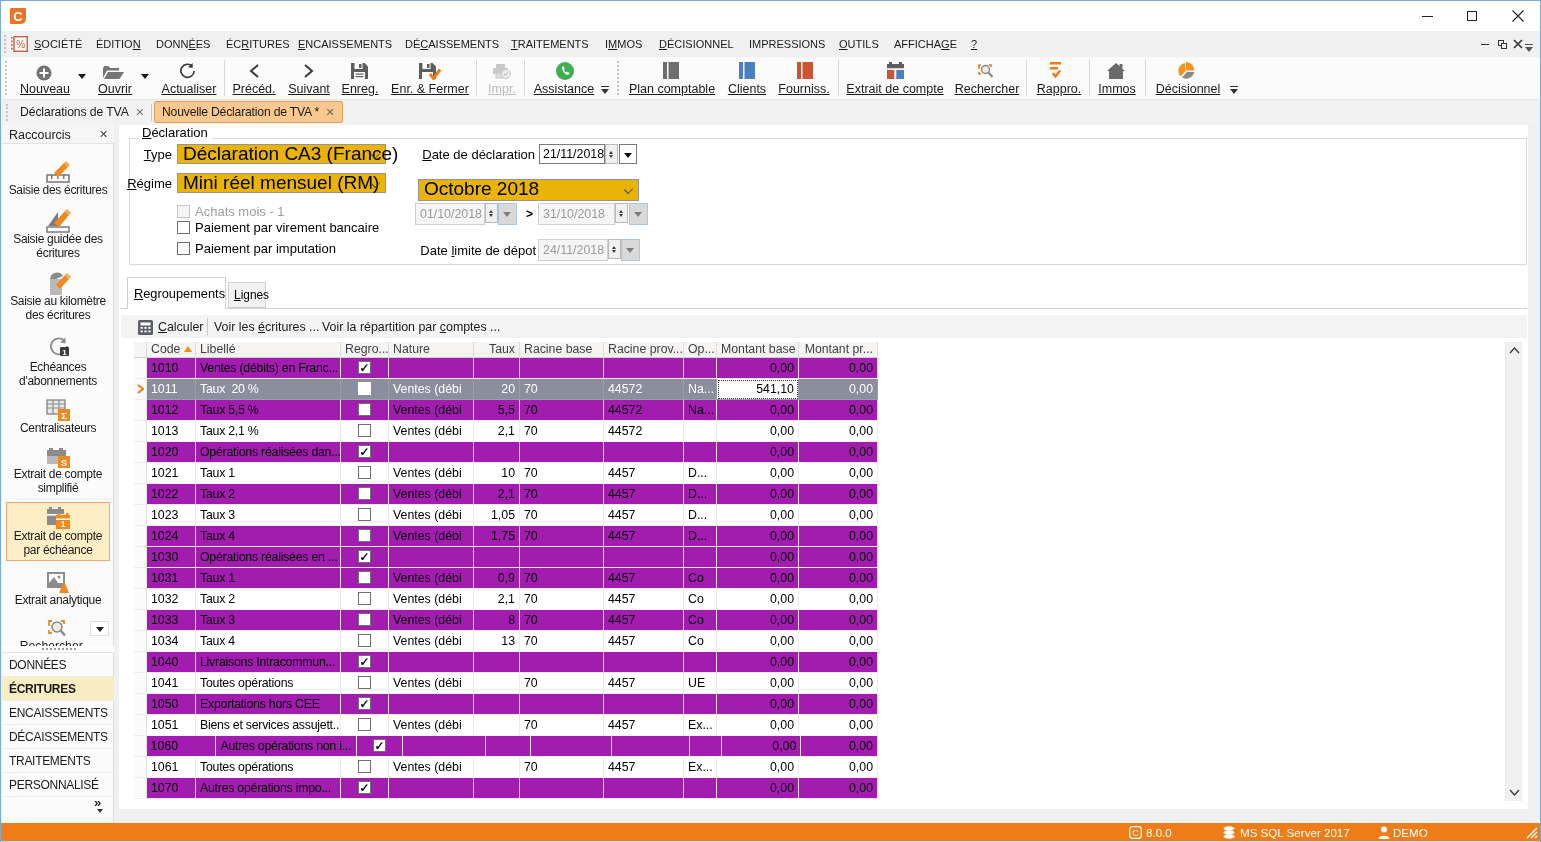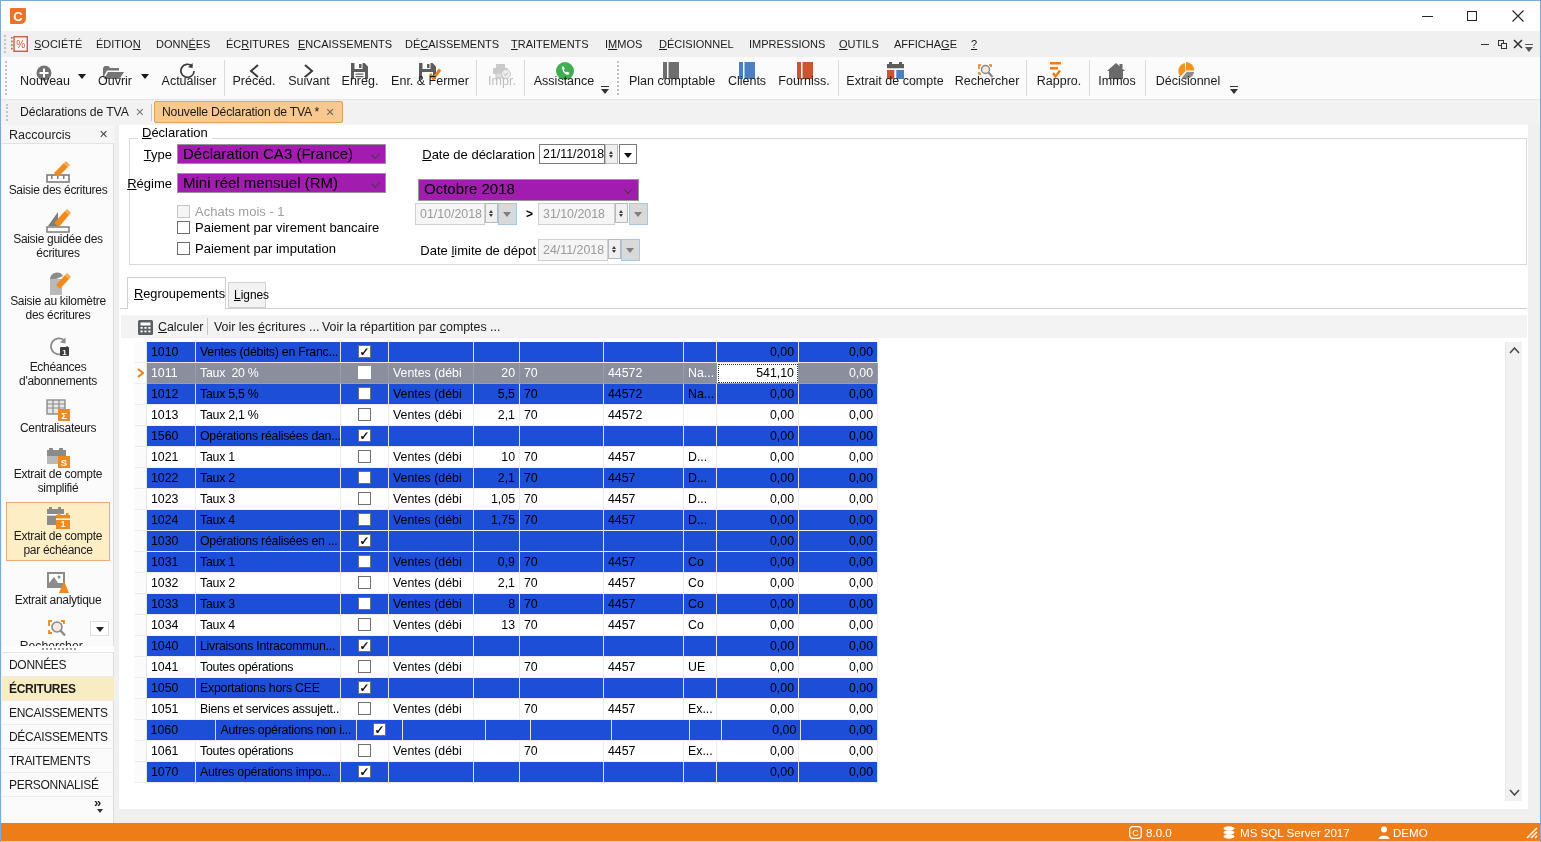--- a/index.html
+++ b/index.html
@@ -8,52 +8,52 @@
 .ab { position:absolute; }
 u { text-decoration:underline; }
 
 #title { left:0; top:0; width:1539px; height:30px; background:#fff; }
 #title .txt { left:30px; top:8px; font-size:12.4px; color:#000; white-space:nowrap; }
 
 #menu { left:0; top:30px; width:1539px; height:26px; background:#f0f0f0; font-size:11px; color:#1a1a1a; }
 .mi { top:7px; white-space:nowrap; }
 
 #tbar { left:0; top:56px; width:1539px; height:43px; background:#fbfbfb; border-bottom:1px solid #e6e6e6; }
-.tlbl { top:17px; font-size:12.5px; color:#1a1a1a; text-align:center; white-space:nowrap; transform:translateX(-50%); }
+.tlbl { top:25px; font-size:12.5px; color:#1a1a1a; text-align:center; white-space:nowrap; transform:translateX(-50%);text-decoration:underline; }
 .tsep { top:3px; width:1px; height:36px; background:#d9d9d9; }
 
 #tabbar { left:0; top:100px; width:1539px; height:24px; background:#f2f2f2; }
 
 #side { left:1px; top:124px; width:112px; height:698px; background:#fbfbfb; border-right:1px solid #dcdcdc; }
 .sideitem { width:112px; text-align:center; font-size:12px; letter-spacing:-0.3px; color:#1a1a1a; line-height:13.5px; }
 
 #main { left:118px; top:124px; width:1409px; height:684px; background:#fff; }
 
 #status { left:0; top:822px; width:1539px; height:18px; background:#ef7d17; color:#fff; font-size:11.6px; }
 #bottomstrip { left:0; top:840px; width:1539px; height:2px; background:#bdd6ee; }
 .navrow { left:0; width:112px; height:24px; line-height:24px; padding-left:7px; font-size:12px; letter-spacing:-0.3px; color:#1a1a1a; border-bottom:1px solid #ececec; }
 .flbl { font-size:13px; color:#000; white-space:nowrap; }
-.combo { background:#a21caf; border:1px solid #949494; font-size:15px; line-height:18px; padding-left:5px; white-space:nowrap; }
+.combo { background:#eab308; border:1px solid #949494; font-size:19px; line-height:18px; padding-left:5px; white-space:nowrap; }
 .chev { position:absolute; right:6px; top:6px; width:7px; height:7px; border-left:1.6px solid #3c3c3c; border-bottom:1.6px solid #3c3c3c; transform:rotate(-45deg) scale(1,0.8); }
 .cb { width:13px; height:13px; background:#fff; border:1px solid #6e6e6e; }
 .spin { width:13px; height:20px; background:#f0f0f0; border:1px solid #b9b9b9; }
 .spin:before { content:""; position:absolute; left:3px; top:3.5px; width:0; height:0; border:2.8px solid transparent; border-bottom:3.8px solid #3a3a3a; }
 .spin:after { content:""; position:absolute; left:3px; bottom:3.5px; width:0; height:0; border:2.8px solid transparent; border-top:3.8px solid #3a3a3a; }
 .dna { position:absolute; left:4px; top:8px; width:0; height:0; border:4px solid transparent; border-top:5px solid #111; }
 .dnad { position:absolute; left:4px; top:8px; width:0; height:0; border:4px solid transparent; border-top:5px solid #7e7e7e; }
 .dfield { height:22px; background:#f5f5f5; border:1px solid #cfcfcf; font-size:12.4px; line-height:20px; padding-left:4px; color:#9a9a9a; }
 .ddb { width:19px; height:22px; background:#d9d9d9; border:1px solid #a8c7e0; }
 .gtb { top:195px; font-size:12.4px; color:#1a1a1a; white-space:nowrap; }
 
 .grow { display:flex; }
 .hc { background:#f6f5f3; color:#3e3e46; font-size:12.3px; line-height:15px; padding:0 4px; border-right:1px solid #dcdcdc; border-bottom:1px solid #cfcfcf; box-sizing:border-box; white-space:nowrap; overflow:hidden; }
 .hc:first-child { border-right:1px solid #dcdcdc; background:#f6f5f3; }
 .c { font-size:12.35px; line-height:20px; padding:0 4px; border-right:1px solid #e9ddd3; border-bottom:1px solid #f3e9e0; box-sizing:border-box; white-space:nowrap; overflow:hidden; color:#000; }
 .rw .c { border-right:1px solid #ececec; border-bottom:1px solid #f2f2f2; }
-.rp { background:#1d4ed8; }
+.rp { background:#a21caf; }
 .rw { background:#fff; }
 .rs { background:#8b8e9d; }
 .rs .c { color:#fff; border-right:1px solid #9a9dab; border-bottom:1px solid #9a9dab; }
 .csel { background:#fbfbfb !important; border-right:1px solid #e4e4e4 !important; border-bottom:1px solid #ededed !important; position:relative; padding:0 !important; }
 .rowind { position:absolute; left:3px; top:5px; width:7px; height:10px; }
 .rowind svg { display:block; }
 .gcb { display:inline-block; width:13px; height:13px; background:#fff; border:1px solid #707070; margin-top:3px; line-height:13px; font-size:12px; font-weight:bold; color:#111; text-align:center; vertical-align:top; }
 .rs .gcb { border-color:#fff; }
 .edit { background:#fff; color:#000 !important; outline:1px dotted #333; outline-offset:-2px; }
 .sortarrow { display:inline-block; width:0; height:0; border:4.5px solid transparent; border-bottom:6px solid #ee8c1e; vertical-align:middle; margin-bottom:5px; }
@@ -389,20 +389,33 @@
           <rect x="6.4" y="10.5" width="2.2" height="1.8"></rect>
           <rect x="10.3" y="10.5" width="2.2" height="1.8"></rect>
         </g>
       </svg>
   <div class="ab gtb" style="left:39px"><u>C</u>alculer</div>
   <div class="ab" style="left:88px;top:193px;height:17px;border-left:1px solid #c9c9c9"></div>
   <div class="ab gtb" style="left:95px">Voir les <u>é</u>critures ...</div>
   <div class="ab gtb" style="left:203px">Voir la répartition par <u>c</u>omptes ...</div>
 
   <div class="ab" id="grid" style="left:15px;top:217px;width:744px">
+<div class="grow" style="height:16px">
+          <div class="hc" style="width:13px;text-align:left"></div>
+          <div class="hc" style="width:49px;text-align:left">Code <span class="sortarrow"></span></div>
+          <div class="hc" style="width:145px;text-align:left">Libellé</div>
+          <div class="hc" style="width:48px;text-align:left">Regro...</div>
+          <div class="hc" style="width:85px;text-align:left">Nature</div>
+          <div class="hc" style="width:46px;text-align:right">Taux</div>
+          <div class="hc" style="width:84px;text-align:left">Racine base</div>
+          <div class="hc" style="width:80px;text-align:left">Racine prov...</div>
+          <div class="hc" style="width:33px;text-align:left">Op...</div>
+          <div class="hc" style="width:82px;text-align:right">Montant base</div>
+          <div class="hc" style="width:79px;text-align:right">Montant pr...</div>
+        </div>
 <div class="grow rp" style="height:21px">
           <div class="c csel" style="width:13px"></div>
           <div class="c" style="width:49px">1010</div>
           <div class="c" style="width:145px;padding-right:7px;letter-spacing:-0.25px">Ventes (débits) en Franc...</div>
           <div class="c" style="width:48px;text-align:center"><span class="gcb">✓</span></div>
           <div class="c" style="width:85px"></div>
           <div class="c" style="width:46px;text-align:right"></div>
           <div class="c" style="width:84px"></div>
           <div class="c" style="width:80px"></div>
           <div class="c" style="width:33px"></div>
@@ -449,21 +462,21 @@
           <div class="c" style="width:85px">Ventes (débi</div>
           <div class="c" style="width:46px;text-align:right">2,1</div>
           <div class="c" style="width:84px">70</div>
           <div class="c" style="width:80px">44572</div>
           <div class="c" style="width:33px"></div>
           <div class="c" style="width:82px;text-align:right">0,00</div>
           <div class="c" style="width:79px;text-align:right">0,00</div>
         </div>
 <div class="grow rp" style="height:21px">
           <div class="c csel" style="width:13px"></div>
-          <div class="c" style="width:49px">1560</div>
+          <div class="c" style="width:49px">1020</div>
           <div class="c" style="width:145px;padding-right:1px;letter-spacing:-0.25px">Opérations réalisées dan...</div>
           <div class="c" style="width:48px;text-align:center"><span class="gcb">✓</span></div>
           <div class="c" style="width:85px"></div>
           <div class="c" style="width:46px;text-align:right"></div>
           <div class="c" style="width:84px"></div>
           <div class="c" style="width:80px"></div>
           <div class="c" style="width:33px"></div>
           <div class="c" style="width:82px;text-align:right">0,00</div>
           <div class="c" style="width:79px;text-align:right">0,00</div>
         </div>

